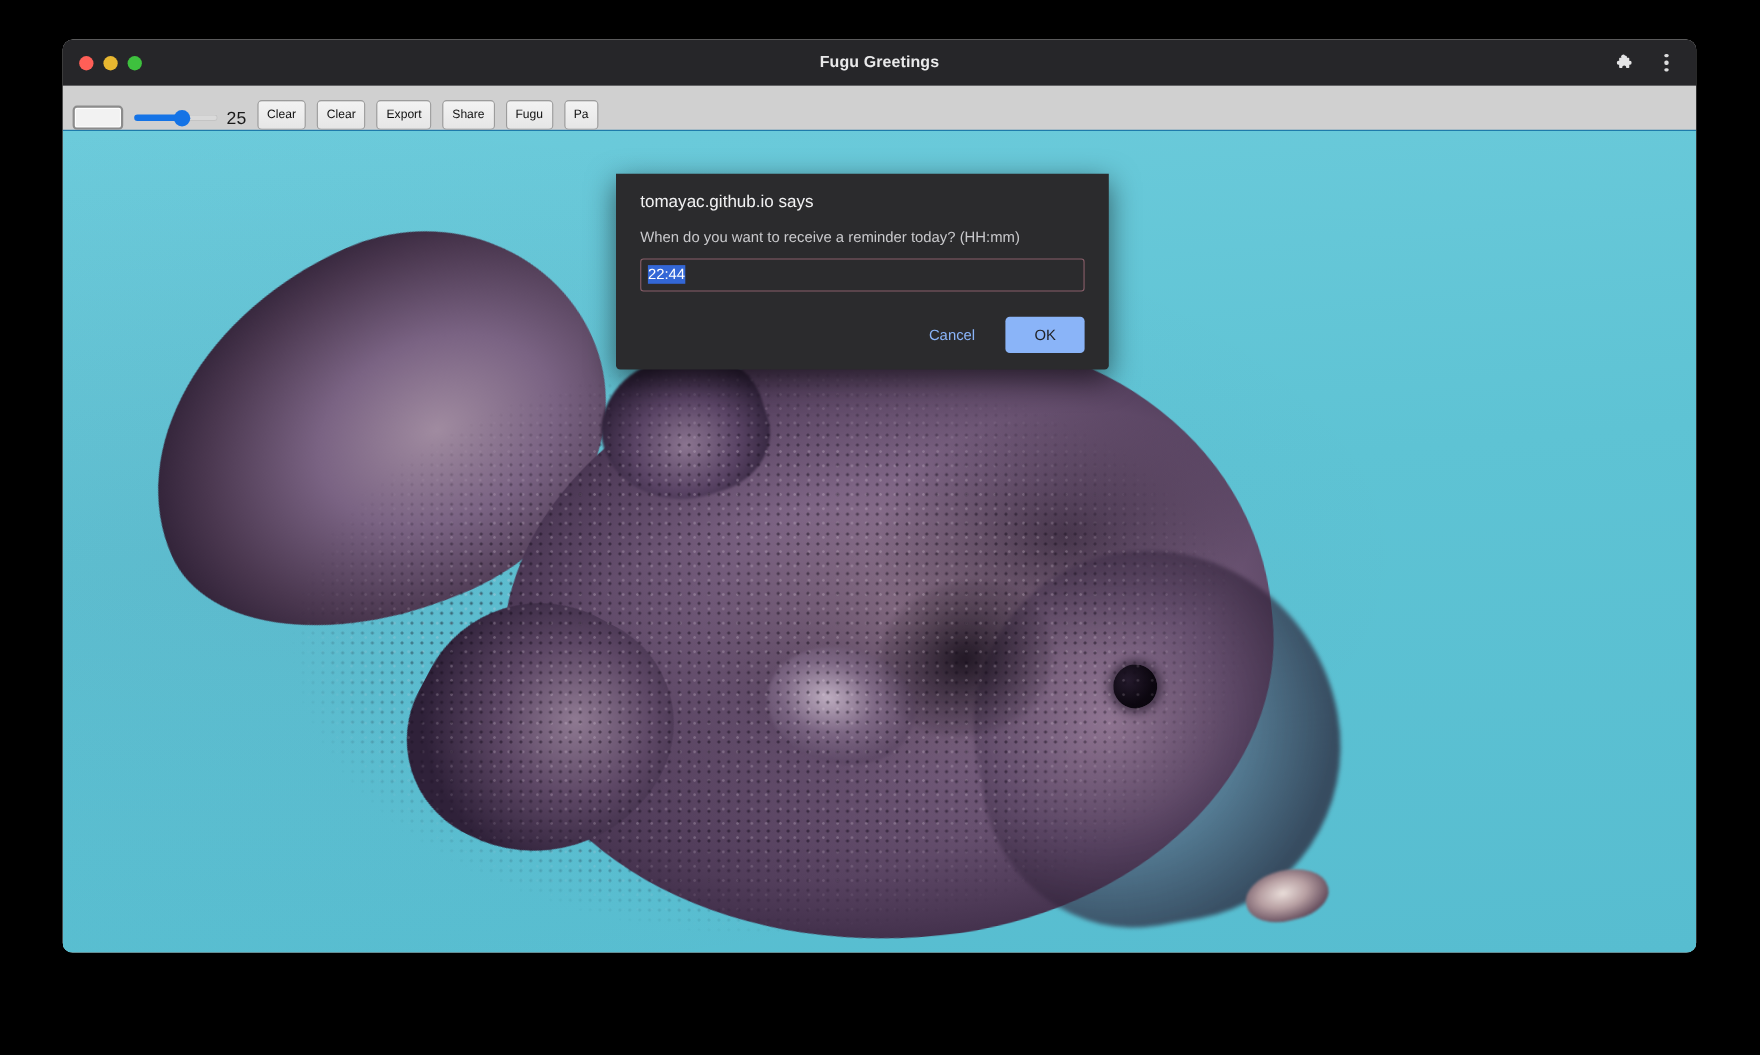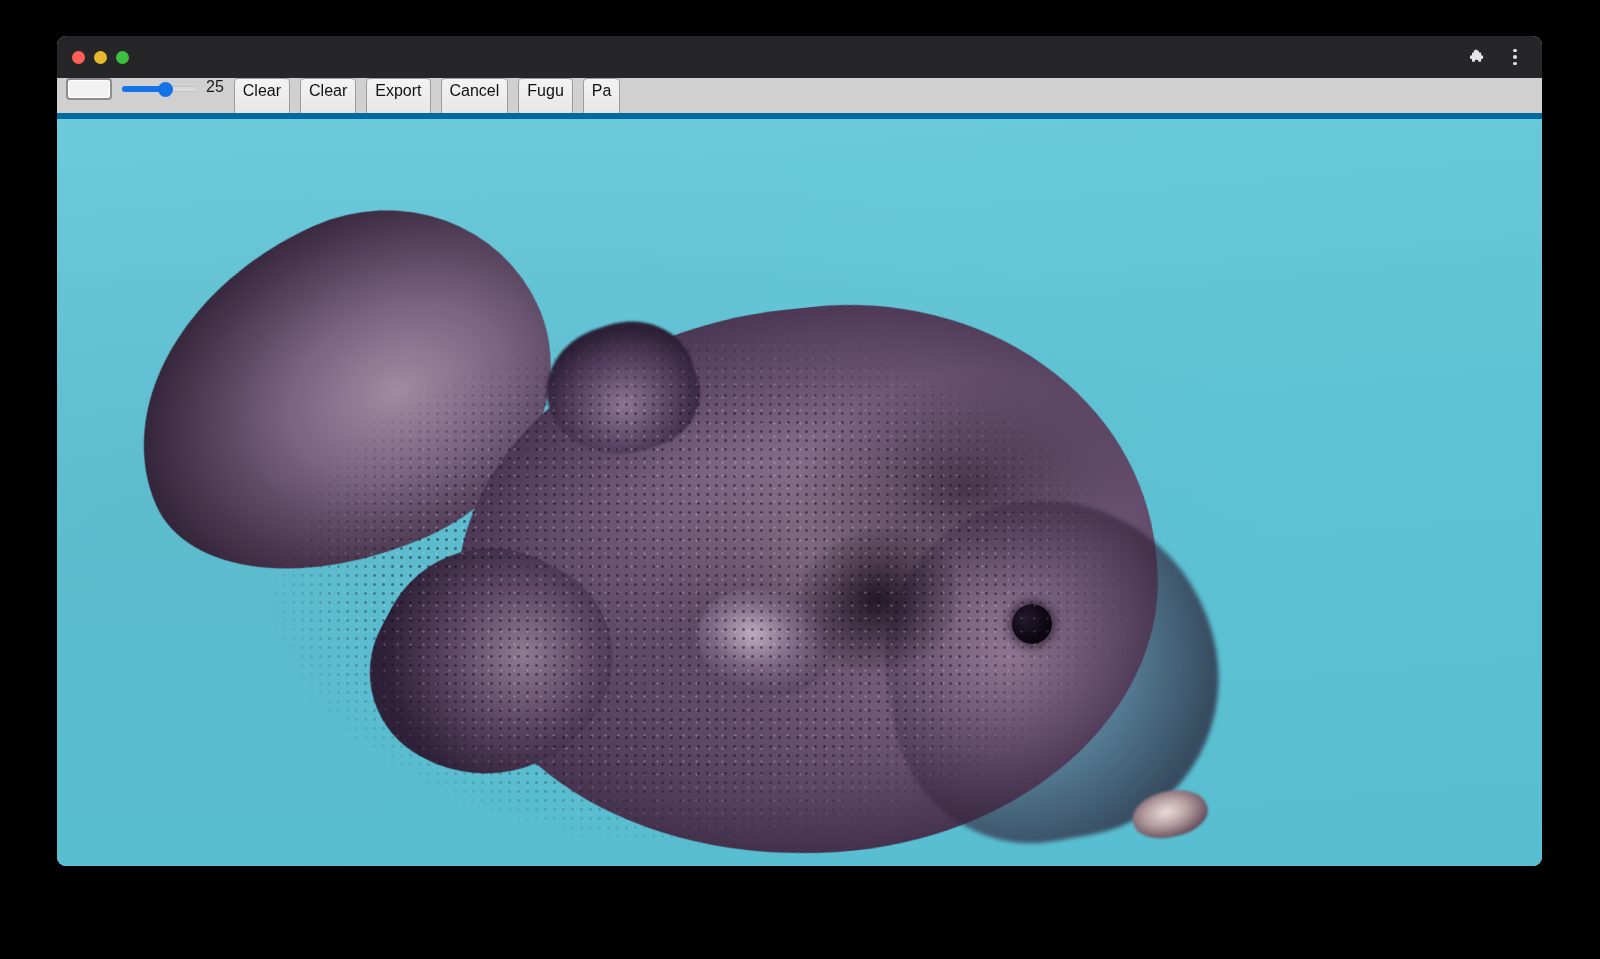--- a/index.html
+++ b/index.html
@@ -61,23 +61,23 @@
     border-radius: 4px;
   }
   .dots { display: flex; flex-direction: column; gap: 3px; align-items: center; }
   .dots i { display: block; width: 3.5px; height: 3.5px; border-radius: 50%; background: #dcdcdd; }
 
   
   #toolbar {
     position: relative;
     height: 41px;
     background: #d0d0d0;
-    border-bottom: 6px solid #0369a1;
+    border-bottom: 1px solid #0369a1;
     display: flex;
-    align-items: flex-start;
+    align-items: flex-end;
     padding-left: 9px;
     gap: 10px;
     white-space: nowrap;
     overflow: hidden;
   }
   #color-swatch {
     width: 46px; height: 22px;
     background: #f2f2f2;
     border: 2px solid #8c8c8c;
     border-radius: 4px;
@@ -109,26 +109,26 @@
     background: #1473e6;
   }
   #thickness-value {
     font-size: 16px;
     color: #1a1a1a;
     flex: none;
     margin-left: -2px;
   }
   .tb-btn {
     font-family: "Liberation Sans", sans-serif;
-    font-size: 16px;
+    font-size: 11px;
     color: #101010;
     background: linear-gradient(#f3f3f3, #e6e6e6);
     border: 1px solid #9c9c9c;
     border-radius: 4px;
-    padding: 2px 8px 14px 8px;
+    padding: 2px 8px 3px 8px;
     line-height: 20px;
     flex: none;
   }
 
   
   #canvas-area {
     position: relative;
     height: 747px;
     background: #62c5d6;
     overflow: hidden;
@@ -303,20 +303,21 @@
 <body>
 
 <div id="browser-window">
 
   <div id="title-bar">
     <div class="traffic-lights">
       <span class="light red"></span>
       <span class="light yellow"></span>
       <span class="light green"></span>
     </div>
+    <div id="window-title">Fugu Greetings</div>
     <div class="title-actions">
       <span class="icon-btn">
         <svg width="17" height="17" viewBox="0 0 24 24" fill="#e4e4e5" aria-hidden="true">
           <path d="M14.5 2a2.5 2.5 0 0 1 2.45 3h2.05a1 1 0 0 1 1 1v3.05a2.5 2.5 0 1 1 0 4.9V17a1 1 0 0 1-1 1h-3.05a2.5 2.5 0 1 0-4.9 0H8a1 1 0 0 1-1-1v-3.05a2.5 2.5 0 1 1 0-4.9V6a1 1 0 0 1 1-1h2.05A2.5 2.5 0 0 1 14.5 2z"></path>
         </svg>
       </span>
       <span class="icon-btn">
         <span class="dots">
             <i></i>
             <i></i>
@@ -330,34 +331,43 @@
     <div id="color-swatch"></div>
     <div id="thickness-slider">
       <div class="track"></div>
       <div class="fill"></div>
       <div class="knob"></div>
     </div>
     <span id="thickness-value">25</span>
     <button class="tb-btn">Clear</button>
     <button class="tb-btn">Clear</button>
     <button class="tb-btn">Export</button>
-    <button class="tb-btn">Cancel</button>
+    <button class="tb-btn">Share</button>
     <button class="tb-btn">Fugu</button>
     <button class="tb-btn">Pa</button>
   </div>
 
   <div id="canvas-area">
     <div id="photo">
       <div class="fish-part" id="fish-tail"></div>
       <div class="fish-part" id="fish-body"></div>
       <div class="fish-part" id="fish-fin-top"></div>
       <div class="fish-part" id="fish-fin-lower"></div>
       <div class="fish-part" id="fish-head-shade"></div>
       <div class="fish-part" id="fish-gill-dark"></div>
       <div class="fish-part" id="fish-pectoral-fin"></div>
       <div class="fish-part" id="fish-eye"></div>
       <div class="fish-part" id="fish-mouth"></div>
       <div class="fish-part" id="fish-speckles"></div>
     </div>
 
+    <div id="js-dialog">
+      <div id="dialog-origin">tomayac.github.io says</div>
+      <div id="dialog-message">When do you want to receive a reminder today? (HH:mm)</div>
+      <div id="dialog-input-display"><span class="sel">22:44</span></div>
+      <div id="dialog-buttons">
+        <button id="cancel-button">Cancel</button>
+        <button id="ok-button">OK</button>
+      </div>
+    </div>
   </div>
 
 </div>
 
 </body></html>

